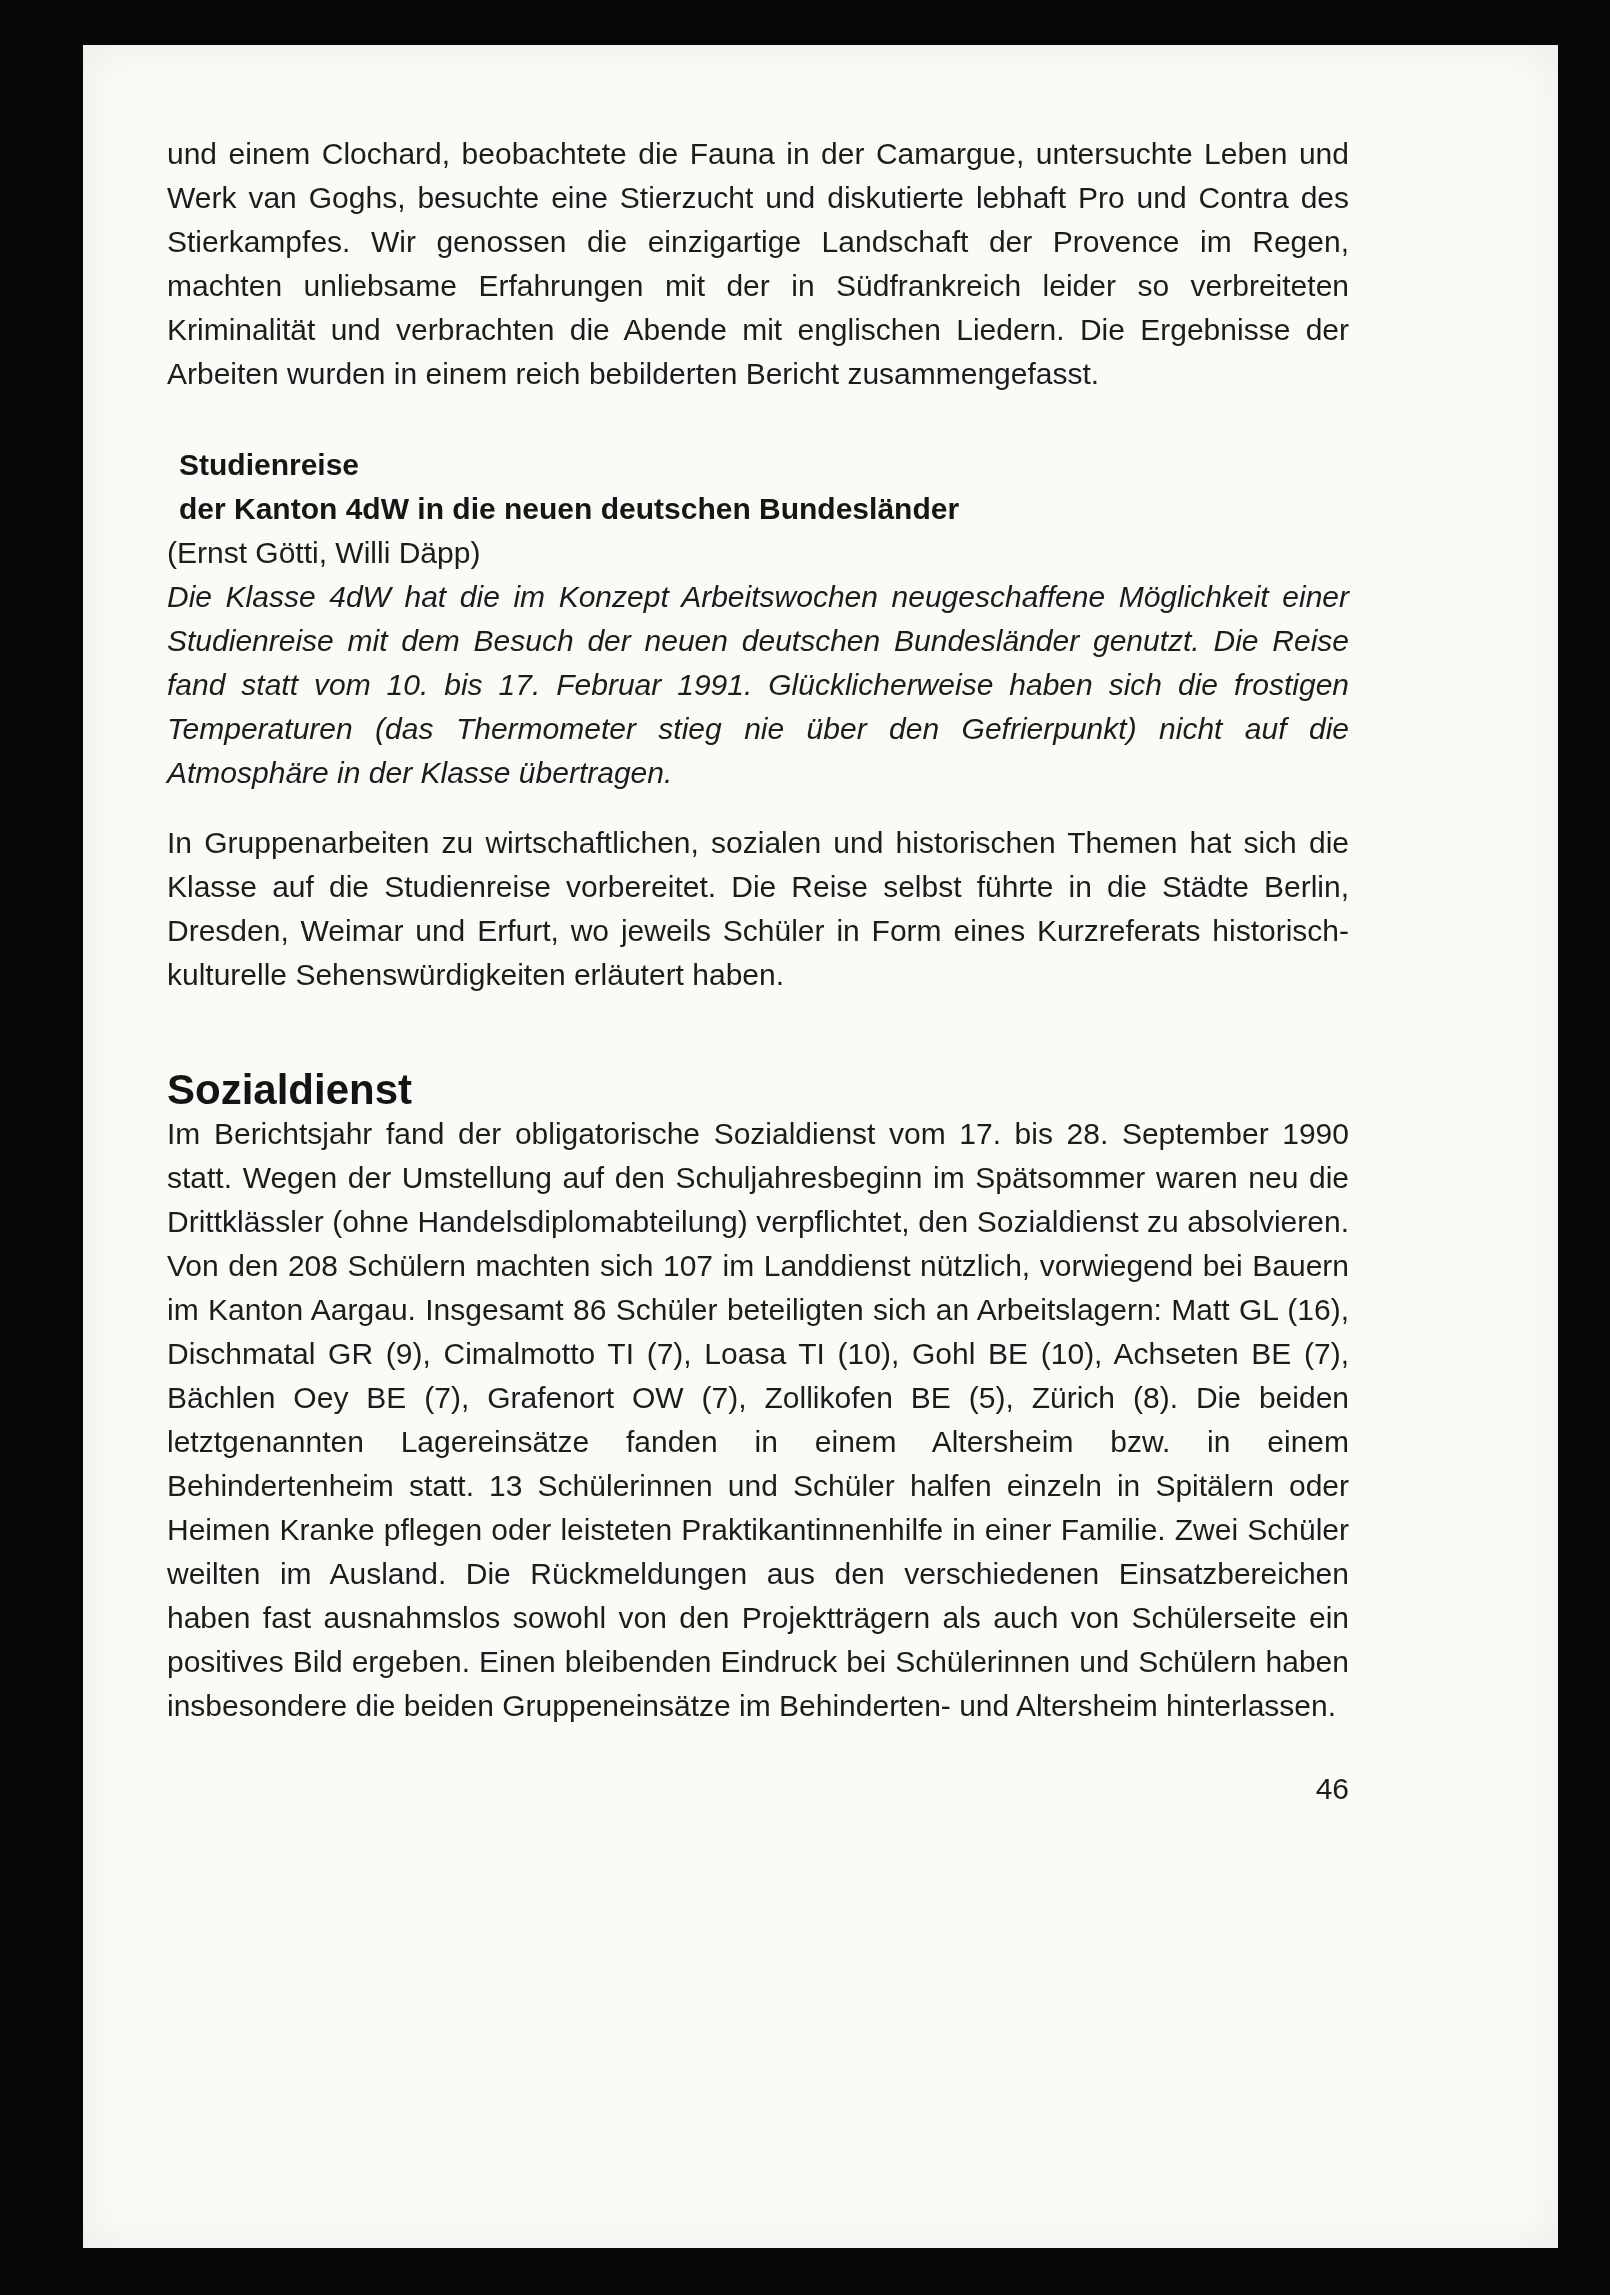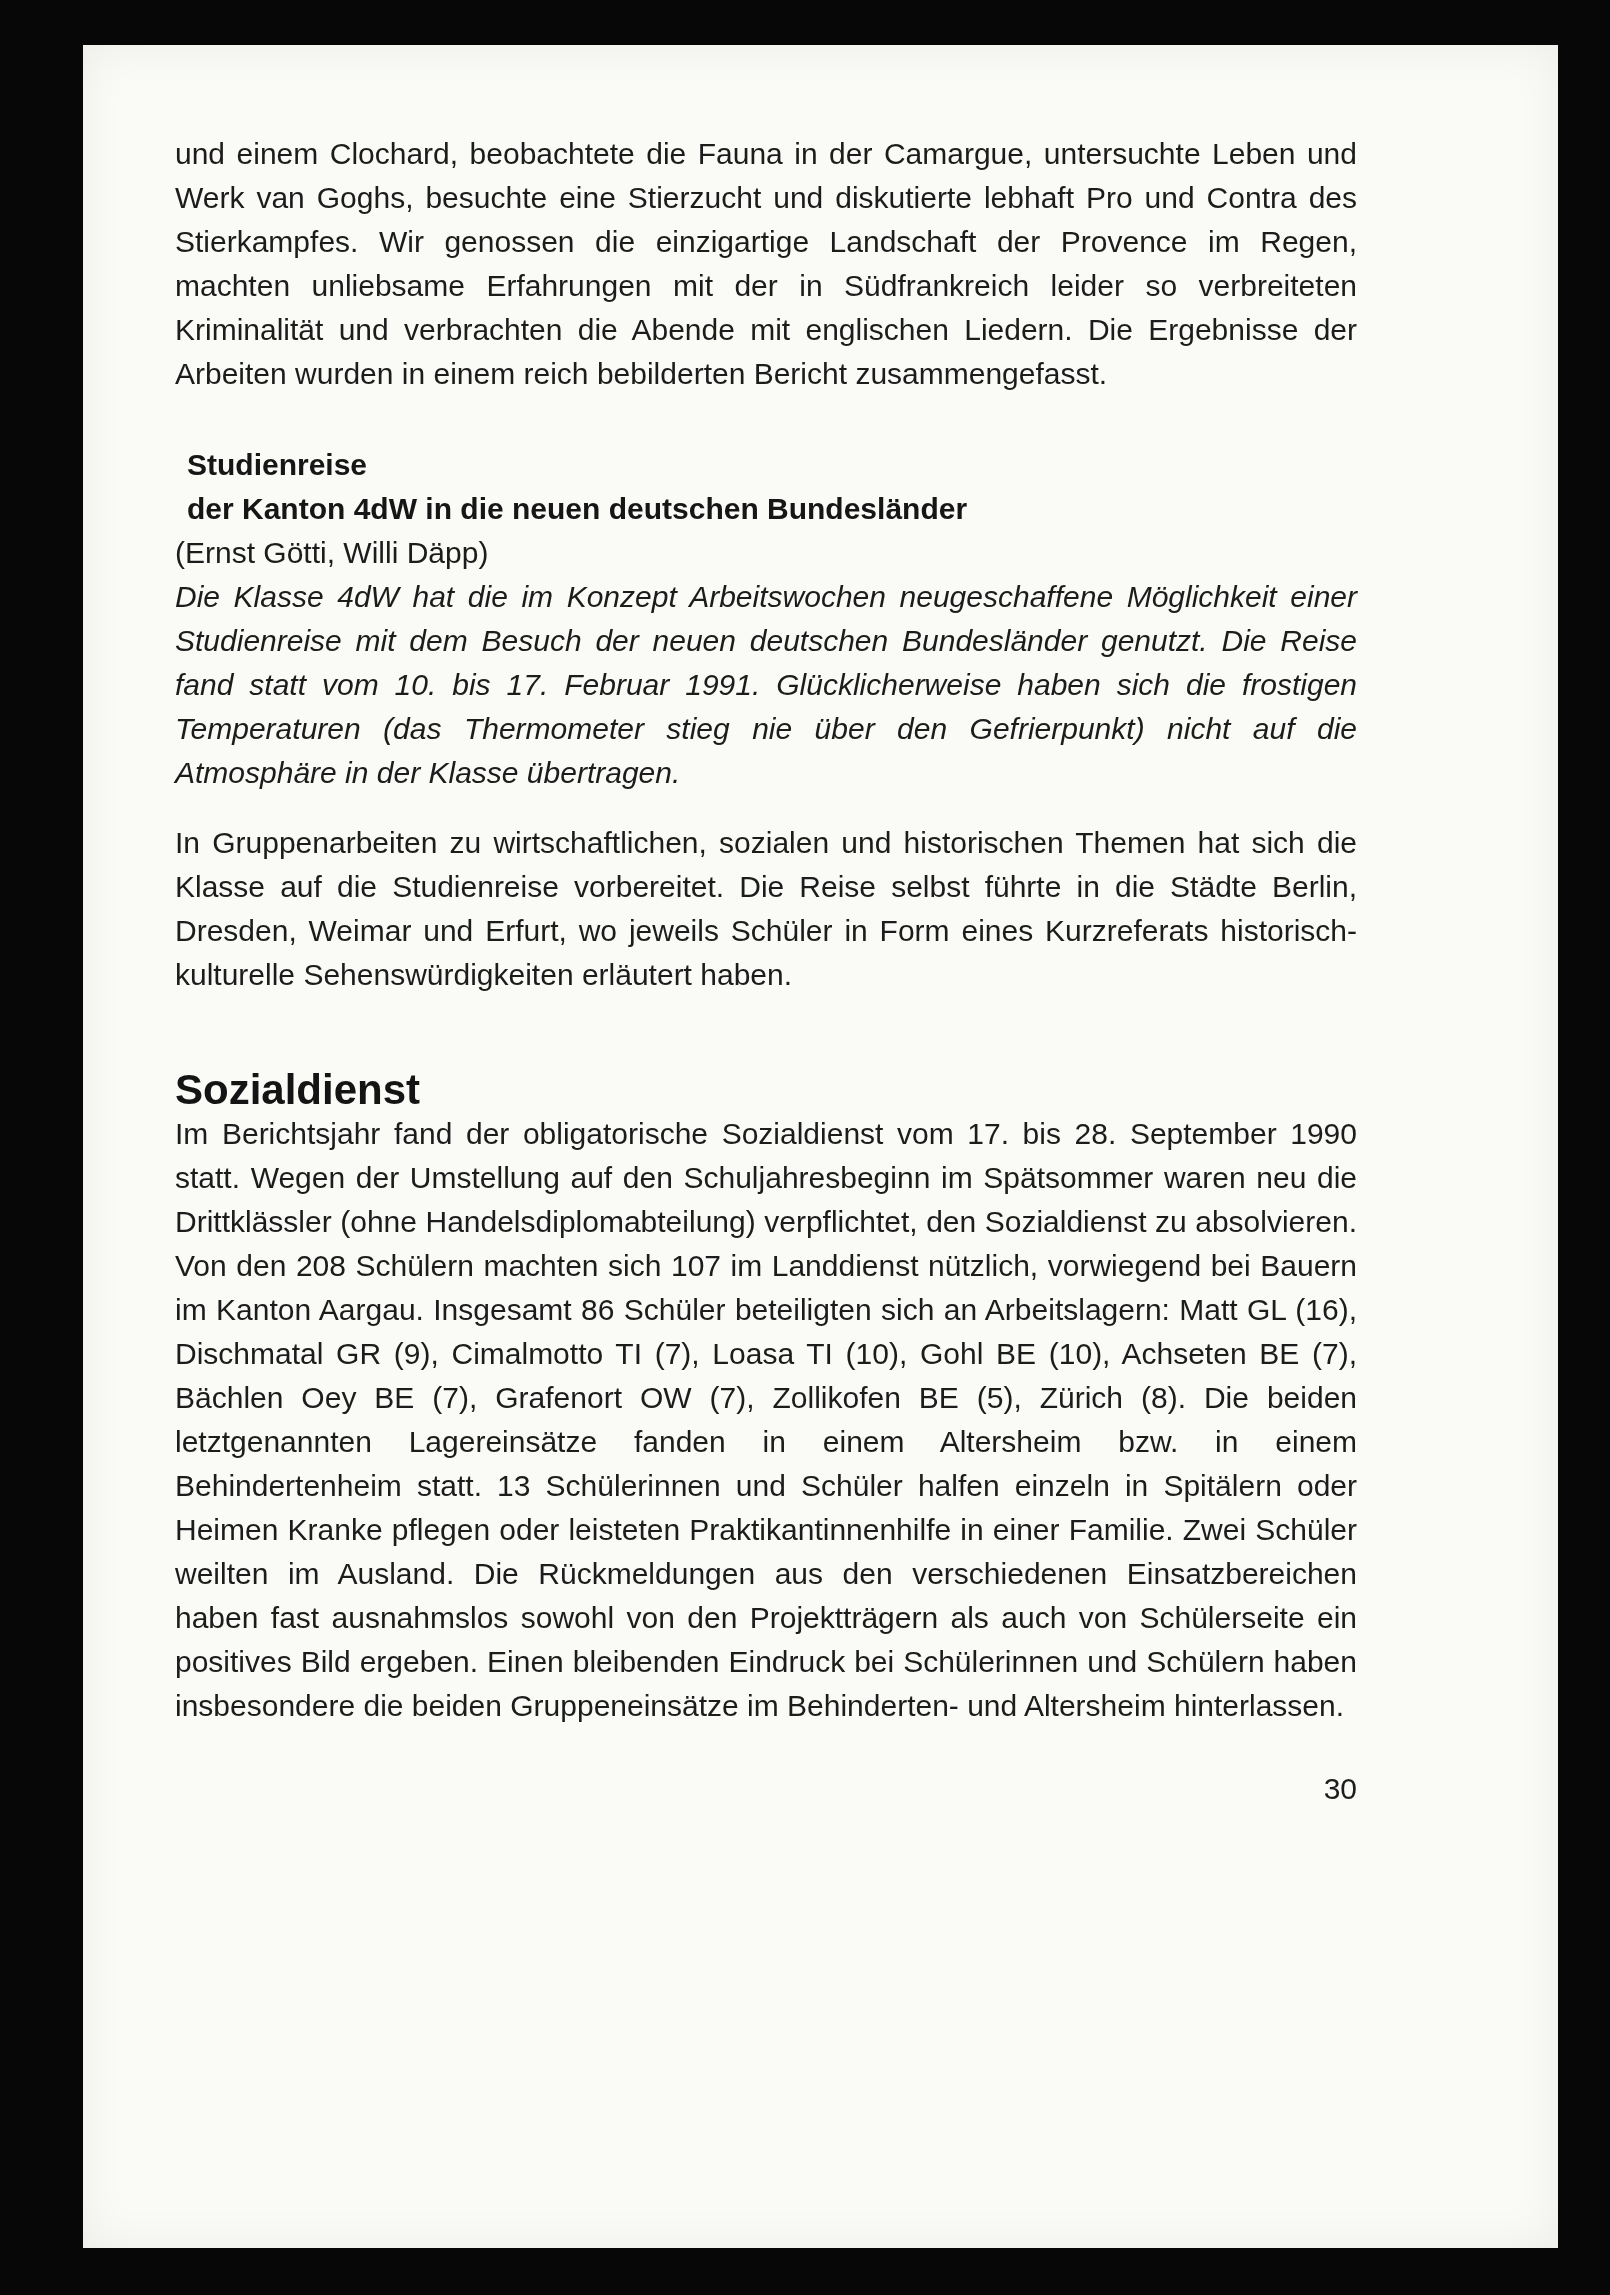--- a/index.html
+++ b/index.html
@@ -18,21 +18,21 @@
     position: absolute;
     left: 83px;
     top: 45px;
     width: 1475px;
     height: 2203px;
     background: #fafaf7;
     box-shadow: inset 0 0 48px rgba(0,0,0,0.06);
   }
   .text-block {
     position: absolute;
-    left: 92px;
+    left: 84px;
     top: 87px;
     width: 1182px;
     color: #1c1c1c;
     font-family: "Liberation Sans", sans-serif;
     font-size: 30px;
     line-height: 44px;
   }
   .text-block p {
     margin: 0;
     text-align: justify;
@@ -92,18 +92,18 @@
       <p class="byline">(Ernst Götti, Willi Däpp)</p>
 
       <p class="after-heading">Die Klasse 4dW hat die im Konzept Arbeitswochen neugeschaffene Möglichkeit einer Studienreise mit dem Besuch der neuen deutschen Bundesländer genutzt. Die Reise fand statt vom 10. bis 17. Februar 1991. Glücklicherweise haben sich die frostigen Temperaturen (das Thermometer stieg nie über den Gefrierpunkt) nicht auf die Atmosphäre in der Klasse übertragen.</p>
 
       <p class="para-gap">In Gruppenarbeiten zu wirtschaftlichen, sozialen und historischen Themen hat sich die Klasse auf die Studienreise vorbereitet. Die Reise selbst führte in die Städte Berlin, Dresden, Weimar und Erfurt, wo jeweils Schüler in Form eines Kurzreferats historisch-kulturelle Sehenswürdigkeiten erläutert haben.</p>
 
       <h1 class="big-heading">Sozialdienst</h1>
 
       <p class="after-big-heading">Im Berichtsjahr fand der obligatorische Sozialdienst vom 17. bis 28. September 1990 statt. Wegen der Umstellung auf den Schuljahresbeginn im Spätsommer waren neu die Drittklässler (ohne Handelsdiplomabteilung) verpflichtet, den Sozialdienst zu absolvieren. Von den 208 Schülern machten sich 107 im Landdienst nützlich, vorwiegend bei Bauern im Kanton Aargau. Insgesamt 86 Schüler beteiligten sich an Arbeitslagern: Matt GL (16), Dischmatal GR (9), Cimalmotto TI (7), Loasa TI (10), Gohl BE (10), Achseten BE (7), Bächlen Oey BE (7), Grafenort OW (7), Zollikofen BE (5), Zürich (8). Die beiden letztgenannten Lagereinsätze fanden in einem Altersheim bzw. in einem Behindertenheim statt. 13 Schülerinnen und Schüler halfen einzeln in Spitälern oder Heimen Kranke pflegen oder leisteten Praktikantinnenhilfe in einer Familie. Zwei Schüler weilten im Ausland. Die Rückmeldungen aus den verschiedenen Einsatzbereichen haben fast ausnahmslos sowohl von den Projektträgern als auch von Schülerseite ein positives Bild ergeben. Einen bleibenden Eindruck bei Schülerinnen und Schülern haben insbesondere die beiden Gruppeneinsätze im Behinderten- und Altersheim hinterlassen.</p>
 
-      <div class="page-number">30</div>
+      <div class="page-number">46</div>
 
     </div>
   </div>
 </div>
 
 
 </body></html>

